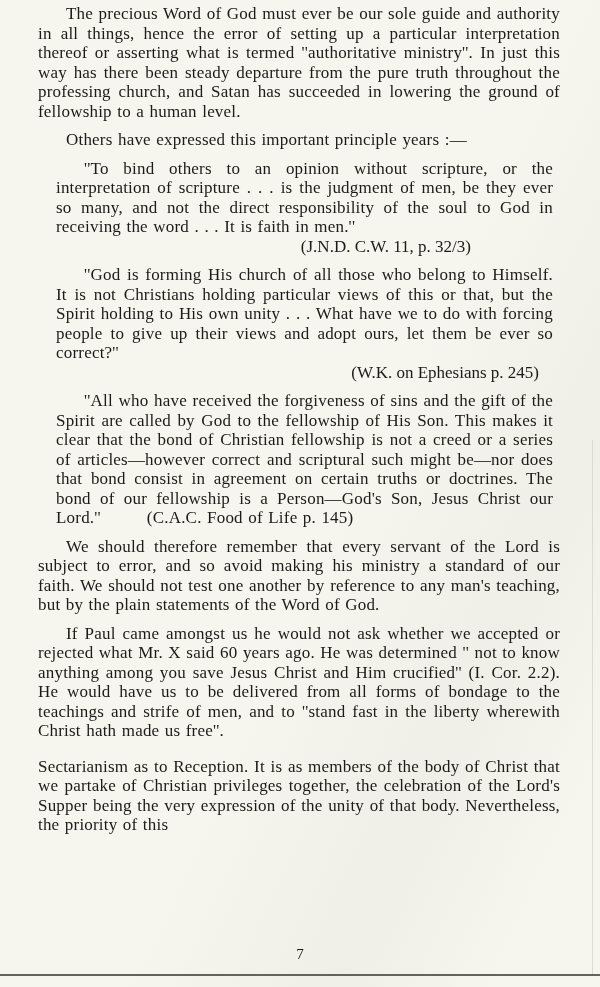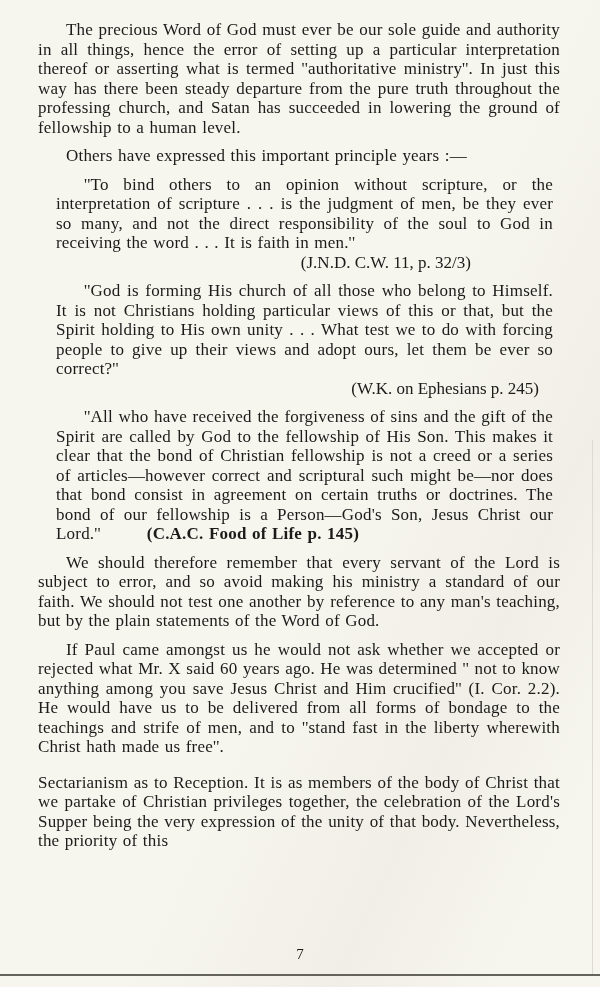--- a/index.html
+++ b/index.html
@@ -9,21 +9,21 @@
     height: 987px;
     background: #f6f5ee;
     overflow: hidden;
     font-family: "Liberation Serif", "DejaVu Serif", serif;
     color: #1c1b19;
   }
   .page {
     position: relative;
     width: 600px;
     height: 987px;
-    padding: 20px 40px 0 38px;
+    padding: 4px 40px 0 38px;
     background:
       linear-gradient(115deg, rgba(255,255,255,0) 55%, rgba(230,228,218,0.35) 75%, rgba(255,255,255,0) 90%),
       #f6f5ee;
   }
   .para {
     margin: 0 0 9px 0;
     font-size: 17px;
     line-height: 19.5px;
     letter-spacing: 0.2px;
     word-spacing: 1px;
@@ -33,21 +33,21 @@
   .quote { margin: 0 7px 9px 18px; }
   .quote .qtext { margin-bottom: 0; }
   .attribution {
     margin: 0 0 9px 0;
     font-size: 17px;
     line-height: 19.5px;
     text-align: right;
   }
   .attr-jnd { padding-right: 82px; }
   .attr-wk  { padding-right: 14px; }
-  .attr-inline { margin-left: 46px; white-space: nowrap; font-weight: bold; }
+  .attr-inline { margin-left: 46px; white-space: nowrap; }
   .lead { font-weight: normal; }
   .para-sect { margin-top: 16px; }
   .page-number {
     position: absolute;
     bottom: 24px;
     left: 0;
     width: 100%;
     text-align: center;
     font-size: 15px;
     color: #1c1b19;
@@ -77,21 +77,21 @@
   <p class="para indent">The precious Word of God must ever be our sole guide and authority in all things, hence the error of setting up a particular interpretation thereof or asserting what is termed ''authoritative ministry''.  In just this way has there been steady departure from the pure truth throughout the professing church, and Satan has succeeded in lowering the ground of fellowship to a human level.</p>
 
   <p class="para indent">Others have expressed this important principle years :—</p>
 
   <div class="quote">
     <p class="para indent qtext">''To bind others to an opinion without scripture, or the interpretation of scripture . . . is the judgment of men, be they ever so many, and not the direct responsibility of the soul to God in receiving the word . . . It is faith in men.''</p>
     <p class="attribution attr-jnd">(J.N.D. C.W. 11, p. 32/3)</p>
   </div>
 
   <div class="quote">
-    <p class="para indent qtext">''God is forming His church of all those who belong to Himself.  It is not Christians holding particular views of this or that, but the Spirit holding to His own unity . . . What test we to do with forcing people to give up their views and adopt ours, let them be ever so correct?''</p>
+    <p class="para indent qtext">''God is forming His church of all those who belong to Himself.  It is not Christians holding particular views of this or that, but the Spirit holding to His own unity . . . What have we to do with forcing people to give up their views and adopt ours, let them be ever so correct?''</p>
     <p class="attribution attr-wk">(W.K. on Ephesians p. 245)</p>
   </div>
 
   <div class="quote">
     <p class="para indent qtext"><span>''All who have received the forgiveness of sins and the gift of the Spirit are called by God to the fellowship of His Son.  This makes it clear that the bond of Christian fellowship is not a creed or a series of articles—however correct and scriptural such might be—nor does that bond consist in agreement on certain truths or doctrines.  The bond of our fellowship is a Person—God's Son, Jesus Christ our Lord.''</span><span class="attr-inline">(C.A.C. Food of Life p. 145)</span></p>
   </div>
 
   <p class="para indent">We should therefore remember that every servant of the Lord is subject to error, and so avoid making his ministry a standard of our faith.  We should not test one another by reference to any man's teaching, but by the plain statements of the Word of God.</p>
 
   <p class="para indent">If Paul came amongst us he would not ask whether we accepted or rejected what Mr. X said 60 years ago.  He was determined '' not to know anything among you save Jesus Christ and Him crucified'' (I. Cor. 2.2).  He would have us to be delivered from all forms of bondage to the teachings and strife of men, and to ''stand fast in the liberty wherewith Christ hath made us free''.</p>

